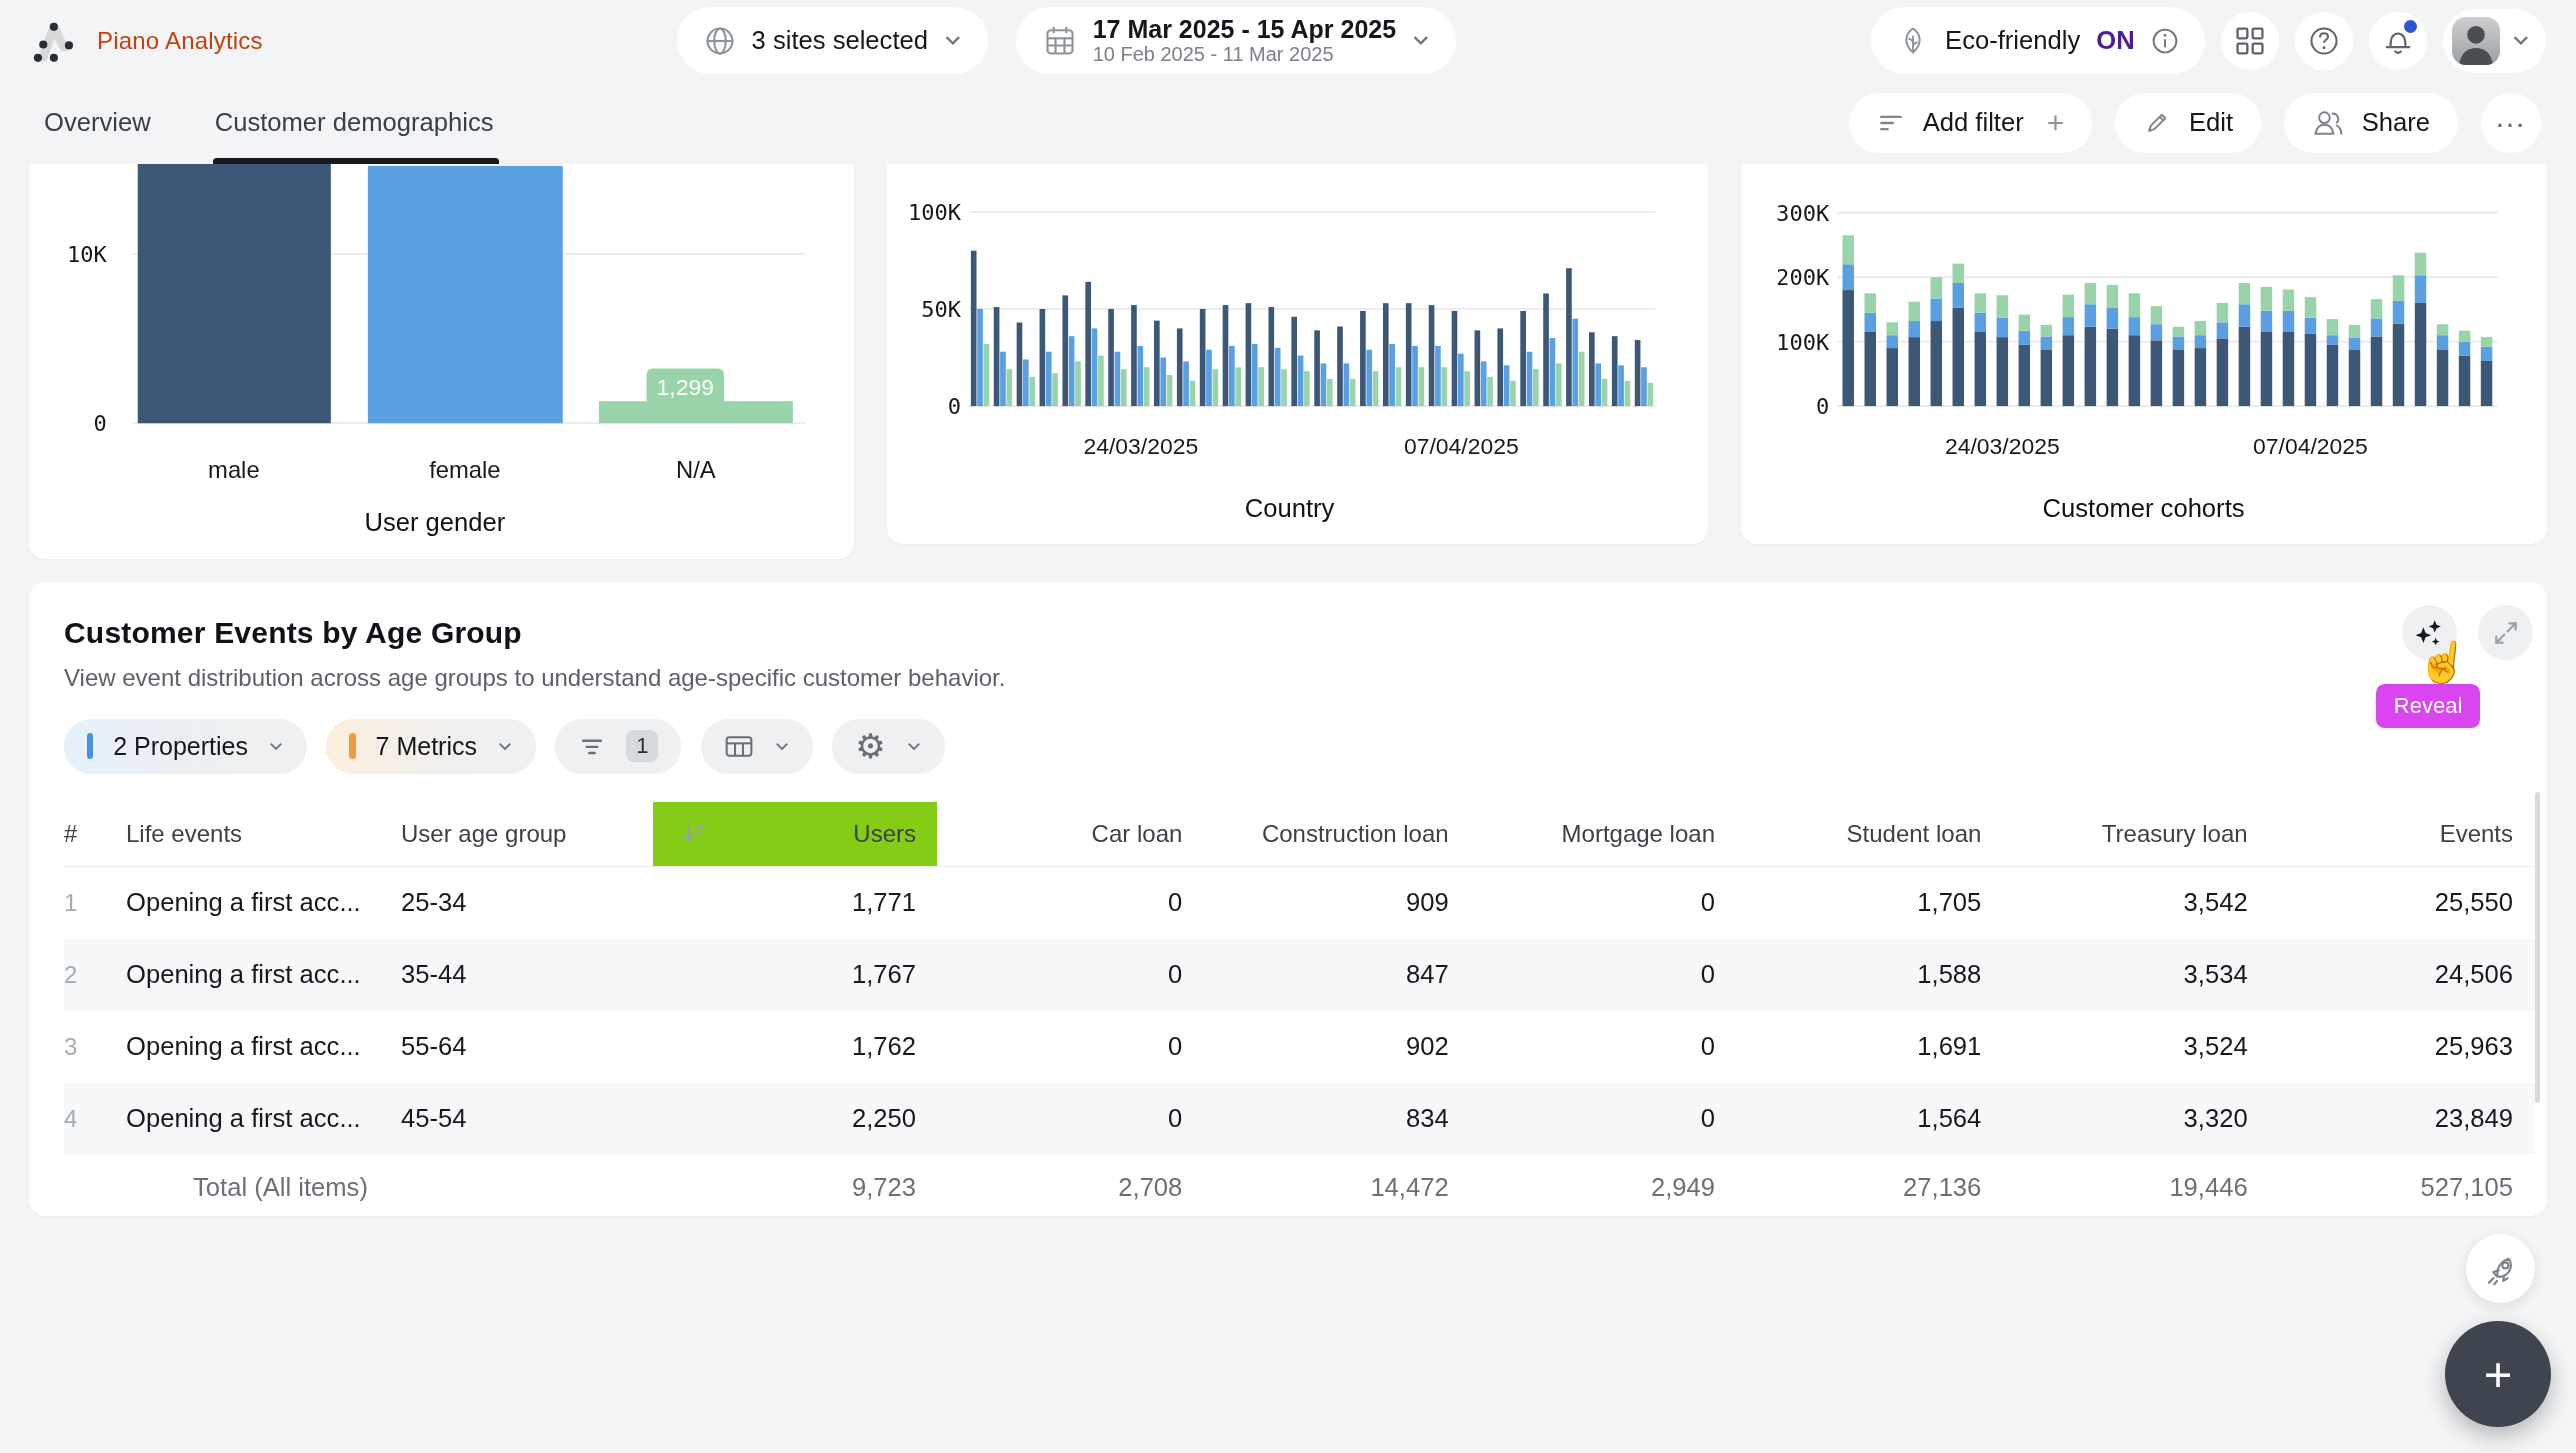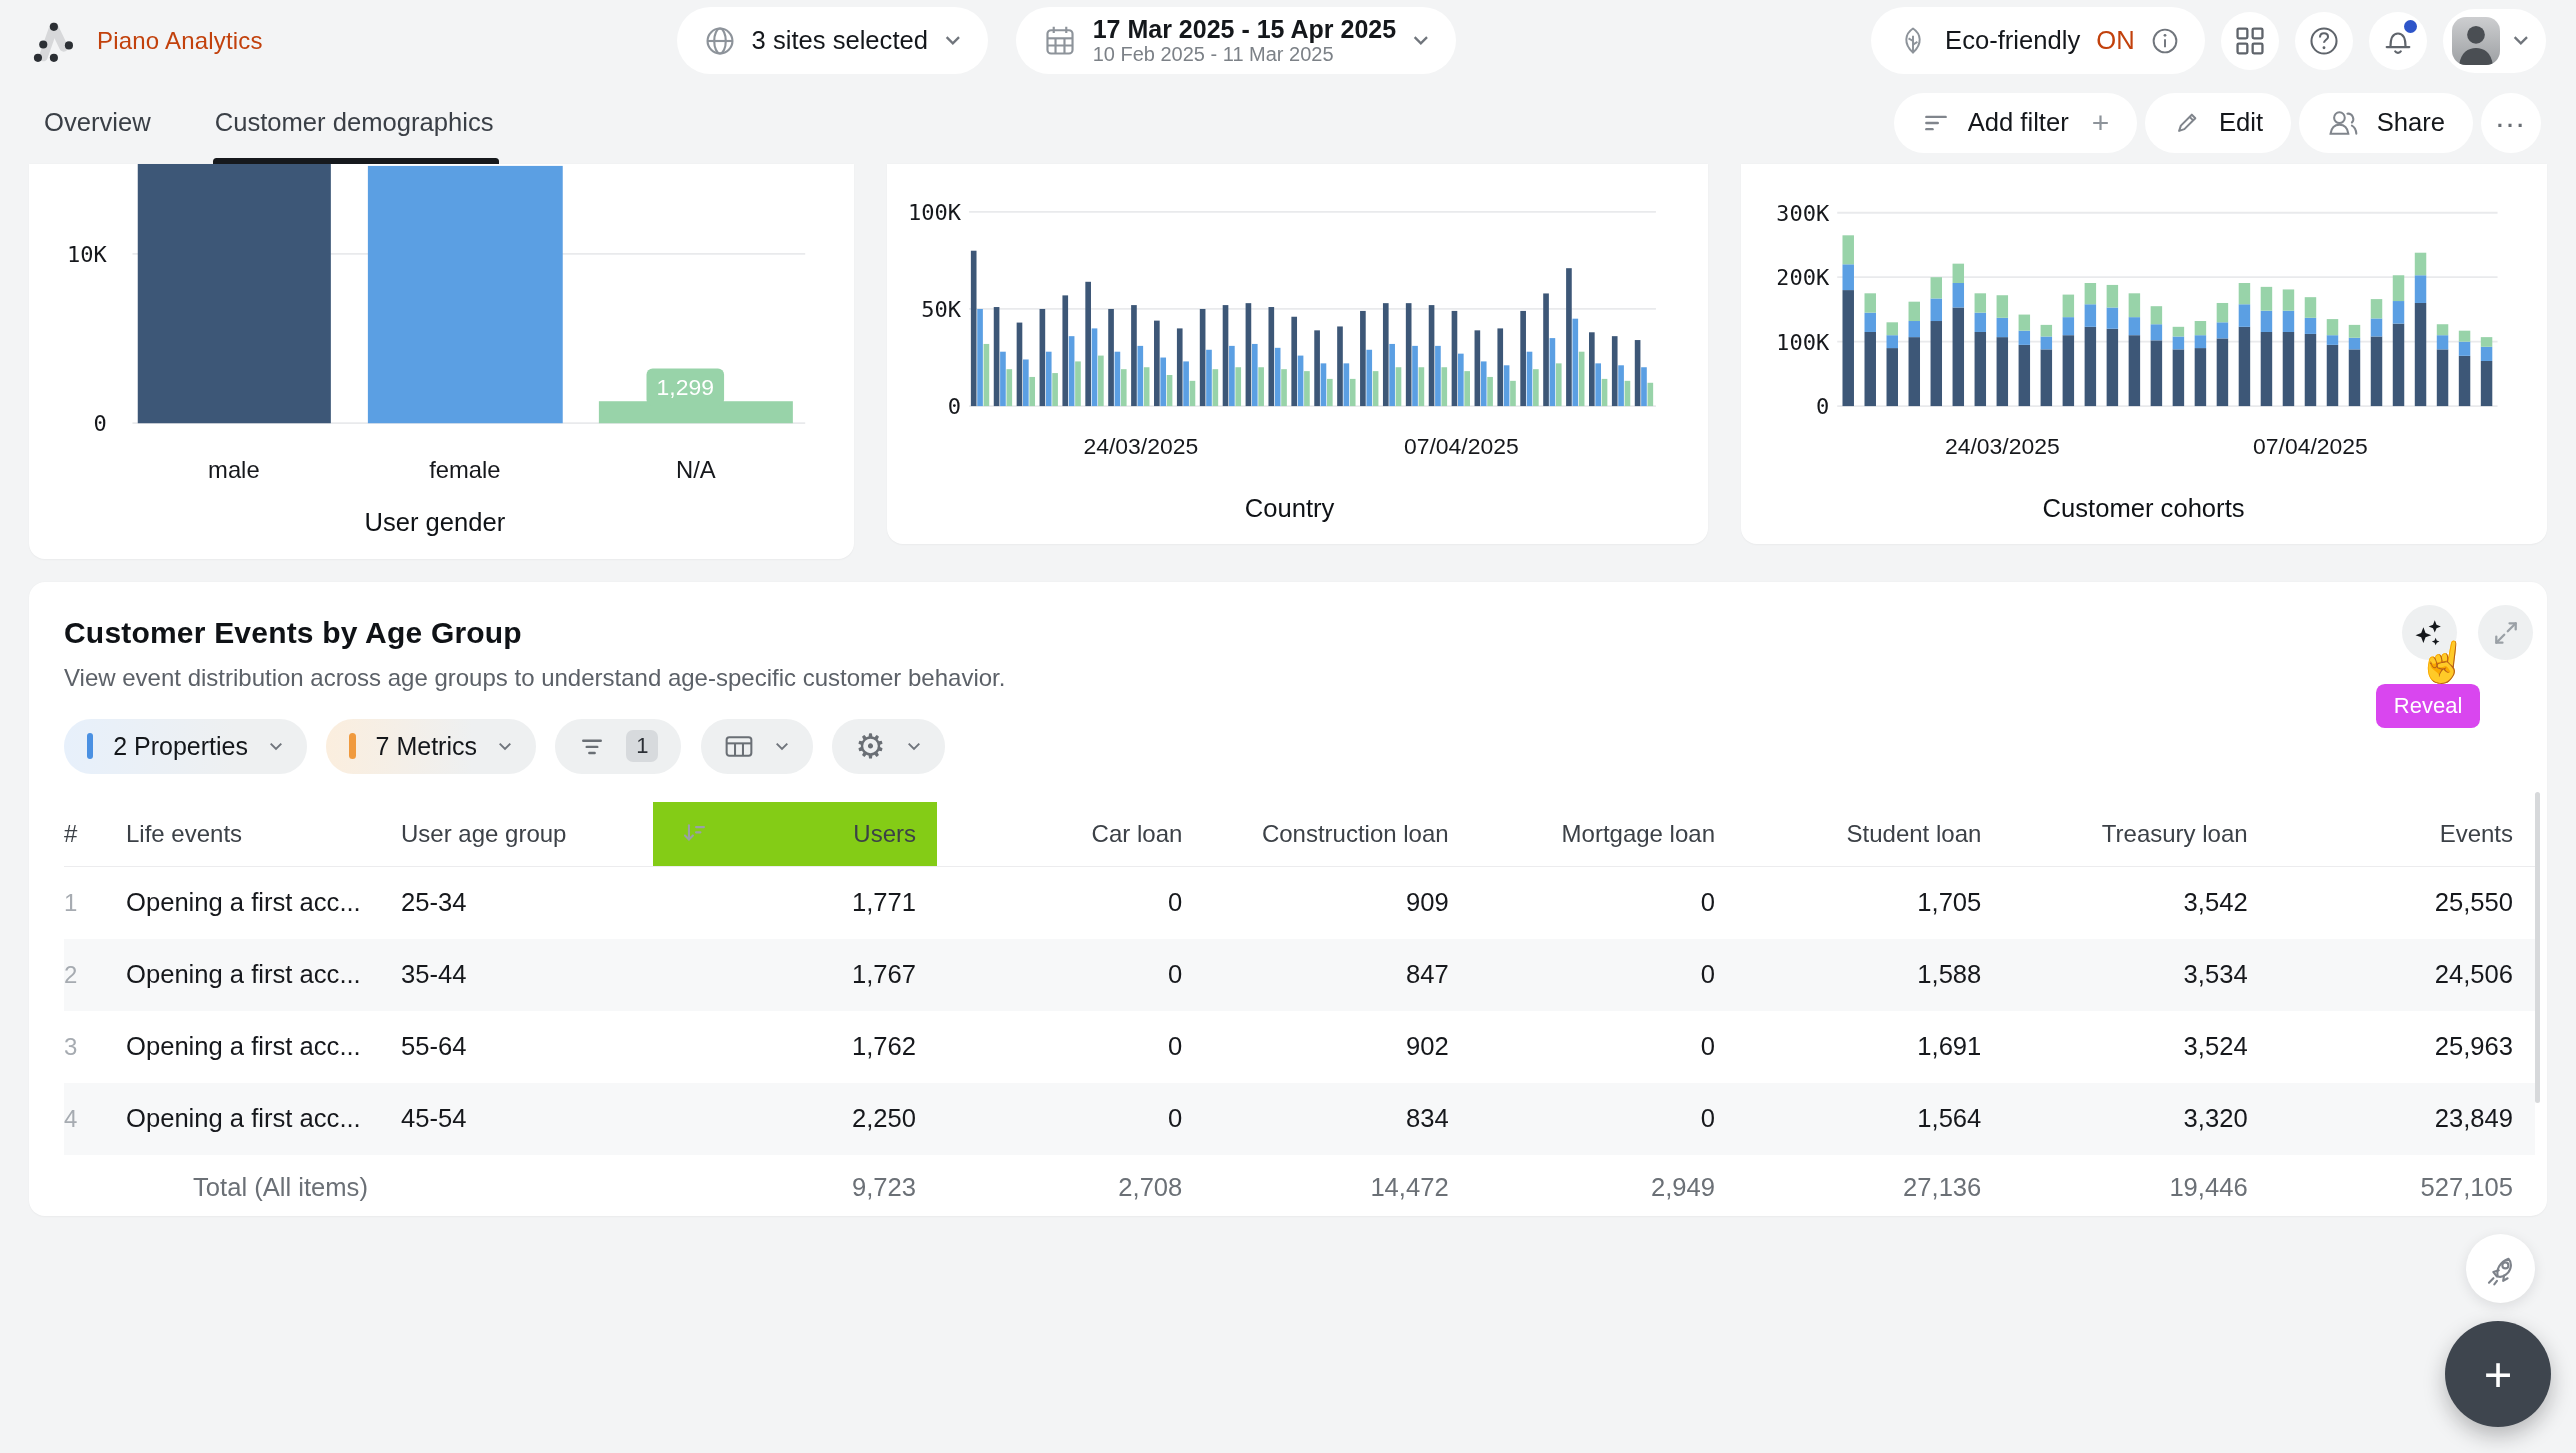--- a/index.html
+++ b/index.html
@@ -18,32 +18,32 @@
   .brand { display:flex; align-items:center; gap:21px; }
   .brand-title { font-size:24px; font-weight:500; color:#c2410c; letter-spacing:0.2px; }
   .pill-group { display:flex; align-items:center; gap:28px; }
   .pill { background:#fff; border-radius:35px; height:67px; display:flex; align-items:center; gap:16px; padding:0 26.5px; font-size:25.6px; color:#14171b; cursor:pointer; }
   .pill .ic { color:#8d939a; display:flex; }
   .chev { color:#70757c; display:flex; }
   .date-lines { display:flex; flex-direction:column; line-height:1.15; }
   .date-main { font-size:25px; font-weight:700; color:#14171b; }
   .date-sub  { font-size:20px; color:#7c8187; }
   .right-group { display:flex; align-items:center; gap:16px; }
-  .eco-on { color:#c2410c; font-weight:400; }
+  .eco-on { color:#4c1d95; font-weight:700; }
   .icon-btn { width:58px; height:58px; border-radius:50%; background:#fff; display:flex; align-items:center; justify-content:center; color:#5f646b; position:relative; cursor:pointer; }
   .notif-dot { position:absolute; top:8.8px; right:9.7px; width:13.2px; height:13.2px; border-radius:50%; background:#2e55c9; }
   .avatar-pill { background:#fff; border-radius:32px; height:64px; display:flex; align-items:center; gap:12.4px; padding:0 16px 0 8.8px; cursor:pointer; }
   .avatar { width:48px; height:48px; border-radius:14px; background:linear-gradient(#cdced0,#9da0a3); overflow:hidden; }
 
   
   .tabbar { height:83px; display:flex; align-items:center; justify-content:space-between; padding:0 35px 0 44px; }
   .tabs { display:flex; gap:64px; height:100%; }
   .tab { display:flex; align-items:center; font-size:25.6px; color:#3a3f46; position:relative; cursor:pointer; }
   .tab.active::after { content:""; position:absolute; left:-1.8px; right:-5.3px; bottom:0; height:6.2px; background:#16191d; border-radius:3.5px 3.5px 0 0; }
-  .actions { display:flex; align-items:center; gap:8px; }
+  .actions { display:flex; align-items:center; gap:23px; }
   .action-pill { background:#fff; border-radius:30px; height:60px; display:flex; align-items:center; gap:17.7px; padding:0 28px; font-size:25.6px; color:#14171b; cursor:pointer; }
   .action-pill .ic { color:#80858c; display:flex; }
   .plus-glyph { color:#8d939a; font-size:30px; font-weight:300; margin-left:5.3px; }
   .more-btn { width:60px; height:60px; border-radius:50%; background:#fff; display:flex; align-items:center; justify-content:center; color:#6a6f75; font-size:32px; letter-spacing:1.8px; cursor:pointer; padding-bottom:12.4px; }
 
   
   .cards { display:flex; gap:33px; padding:0 29px; align-items:flex-start; }
   .chart-card { background:#fff; border-radius:0 0 16px 16px; overflow:hidden; box-shadow:0 0.9px 1.8px rgba(20,23,26,.04); }
   .ytick { font-family:"DejaVu Sans Mono", monospace; font-size:25px; fill:#16181c; }
   .xdate { font-size:26px; fill:#16181c; }

